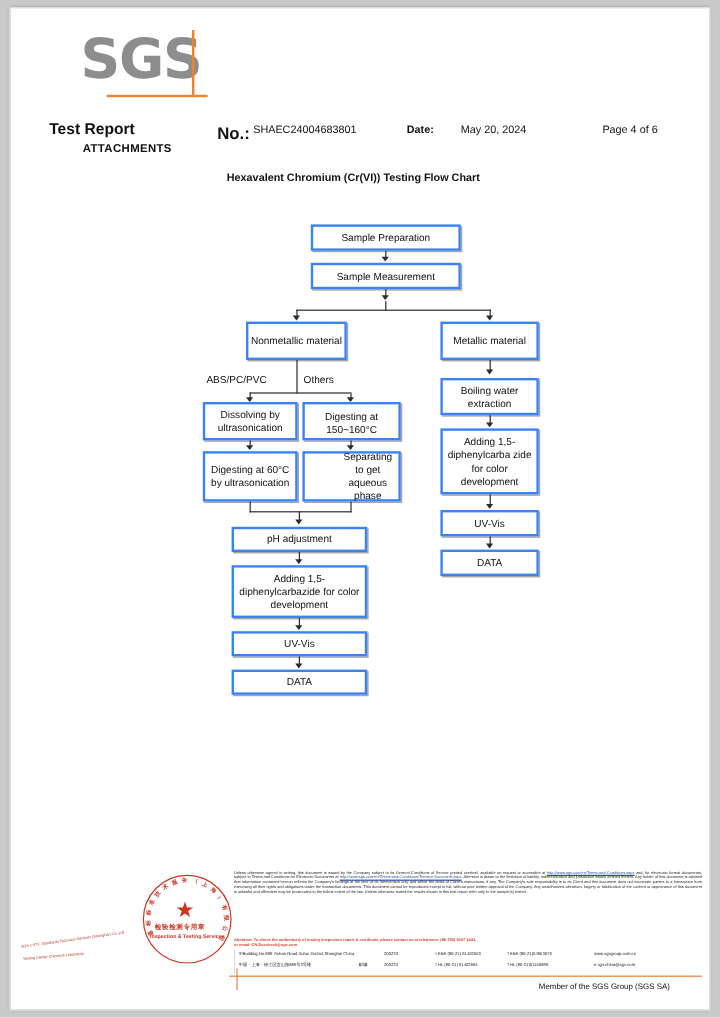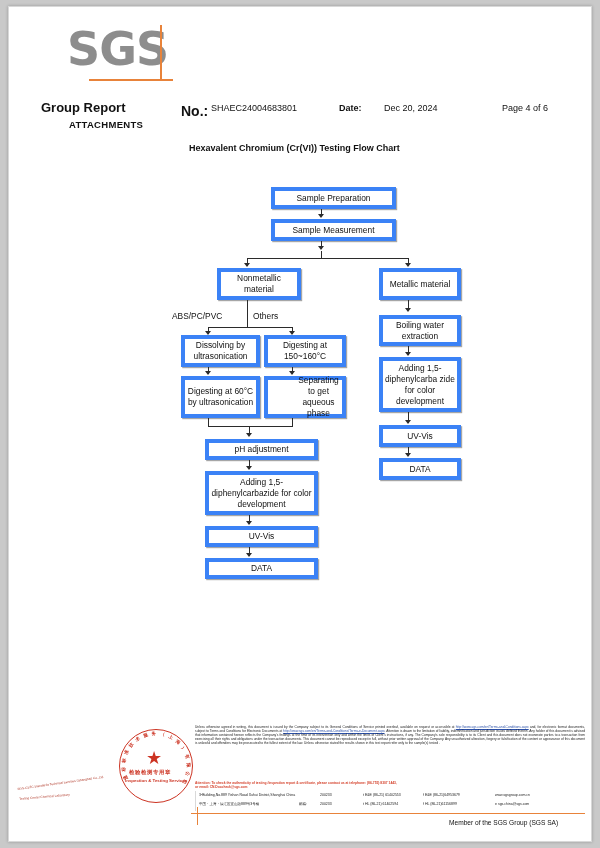--- a/index.html
+++ b/index.html
@@ -37,27 +37,26 @@
   .hdr-noval { position:absolute; left:202px; top:96px; font-size:9px; color:#111; }
   .hdr-datelbl { position:absolute; left:330px; top:96px; font-size:9px; font-weight:bold; color:#111; }
   .hdr-dateval { position:absolute; left:375px; top:96px; font-size:9px; color:#111; }
   .hdr-page { position:absolute; left:493px; top:96px; font-size:9px; color:#111; }
   .hdr-sub { position:absolute; left:180px; top:136px; font-size:9px; font-weight:bold; color:#111; }
 
   
   .flow { position:absolute; left:0; top:0; width:584px; height:848px; }
   .node {
     position:absolute;
-    border:4px solid #3b82f6;
+    border:2px solid #3b82f6;
     background:#fff;
     display:flex; align-items:center; justify-content:center; text-align:center;
     font-size:8.4px; color:#111; line-height:11px;
     padding:1px 2px;
     box-shadow:1.2px 1.2px 0 rgba(0,0,0,.35);
-    margin-left:12px;
   }
   .lbl { position:absolute; font-size:8.4px; color:#111; }
   .ln { position:absolute; background:#2b2b2b; }
   .vln { width:1px; }
   .hln { height:1px; }
   .arw {
     position:absolute; width:0; height:0;
     border-left:3.2px solid transparent;
     border-right:3.2px solid transparent;
     border-top:4.4px solid #2b2b2b;
@@ -118,26 +117,26 @@
 <body>
 
 <div class="page">
 
   <div class="logo-wrap">
     <div class="logo-text">SGS</div>
     <div class="logo-vline"></div>
     <div class="logo-hline"></div>
   </div>
 
-  <div class="hdr-title">Group Report</div>
+  <div class="hdr-title">Test Report</div>
   <div class="hdr-attach">ATTACHMENTS</div>
   <div class="hdr-nolbl">No.:</div>
   <div class="hdr-noval">SHAEC24004683801</div>
   <div class="hdr-datelbl">Date:</div>
-  <div class="hdr-dateval">Dec 20, 2024</div>
+  <div class="hdr-dateval">May 20, 2024</div>
   <div class="hdr-page">Page 4 of 6</div>
   <div class="hdr-sub">Hexavalent Chromium (Cr(VI)) Testing Flow Chart</div>
 
   <div class="flow">
 
     <div class="node" style="left:250px; top:180px; width:125px; height:22px;">
       <span>Sample Preparation</span>
     </div>
     <div class="ln vln" style="left:312px; top:202px; height:7px;"></div>
     <div class="arw" style="left:309px; top:207px;"></div>

